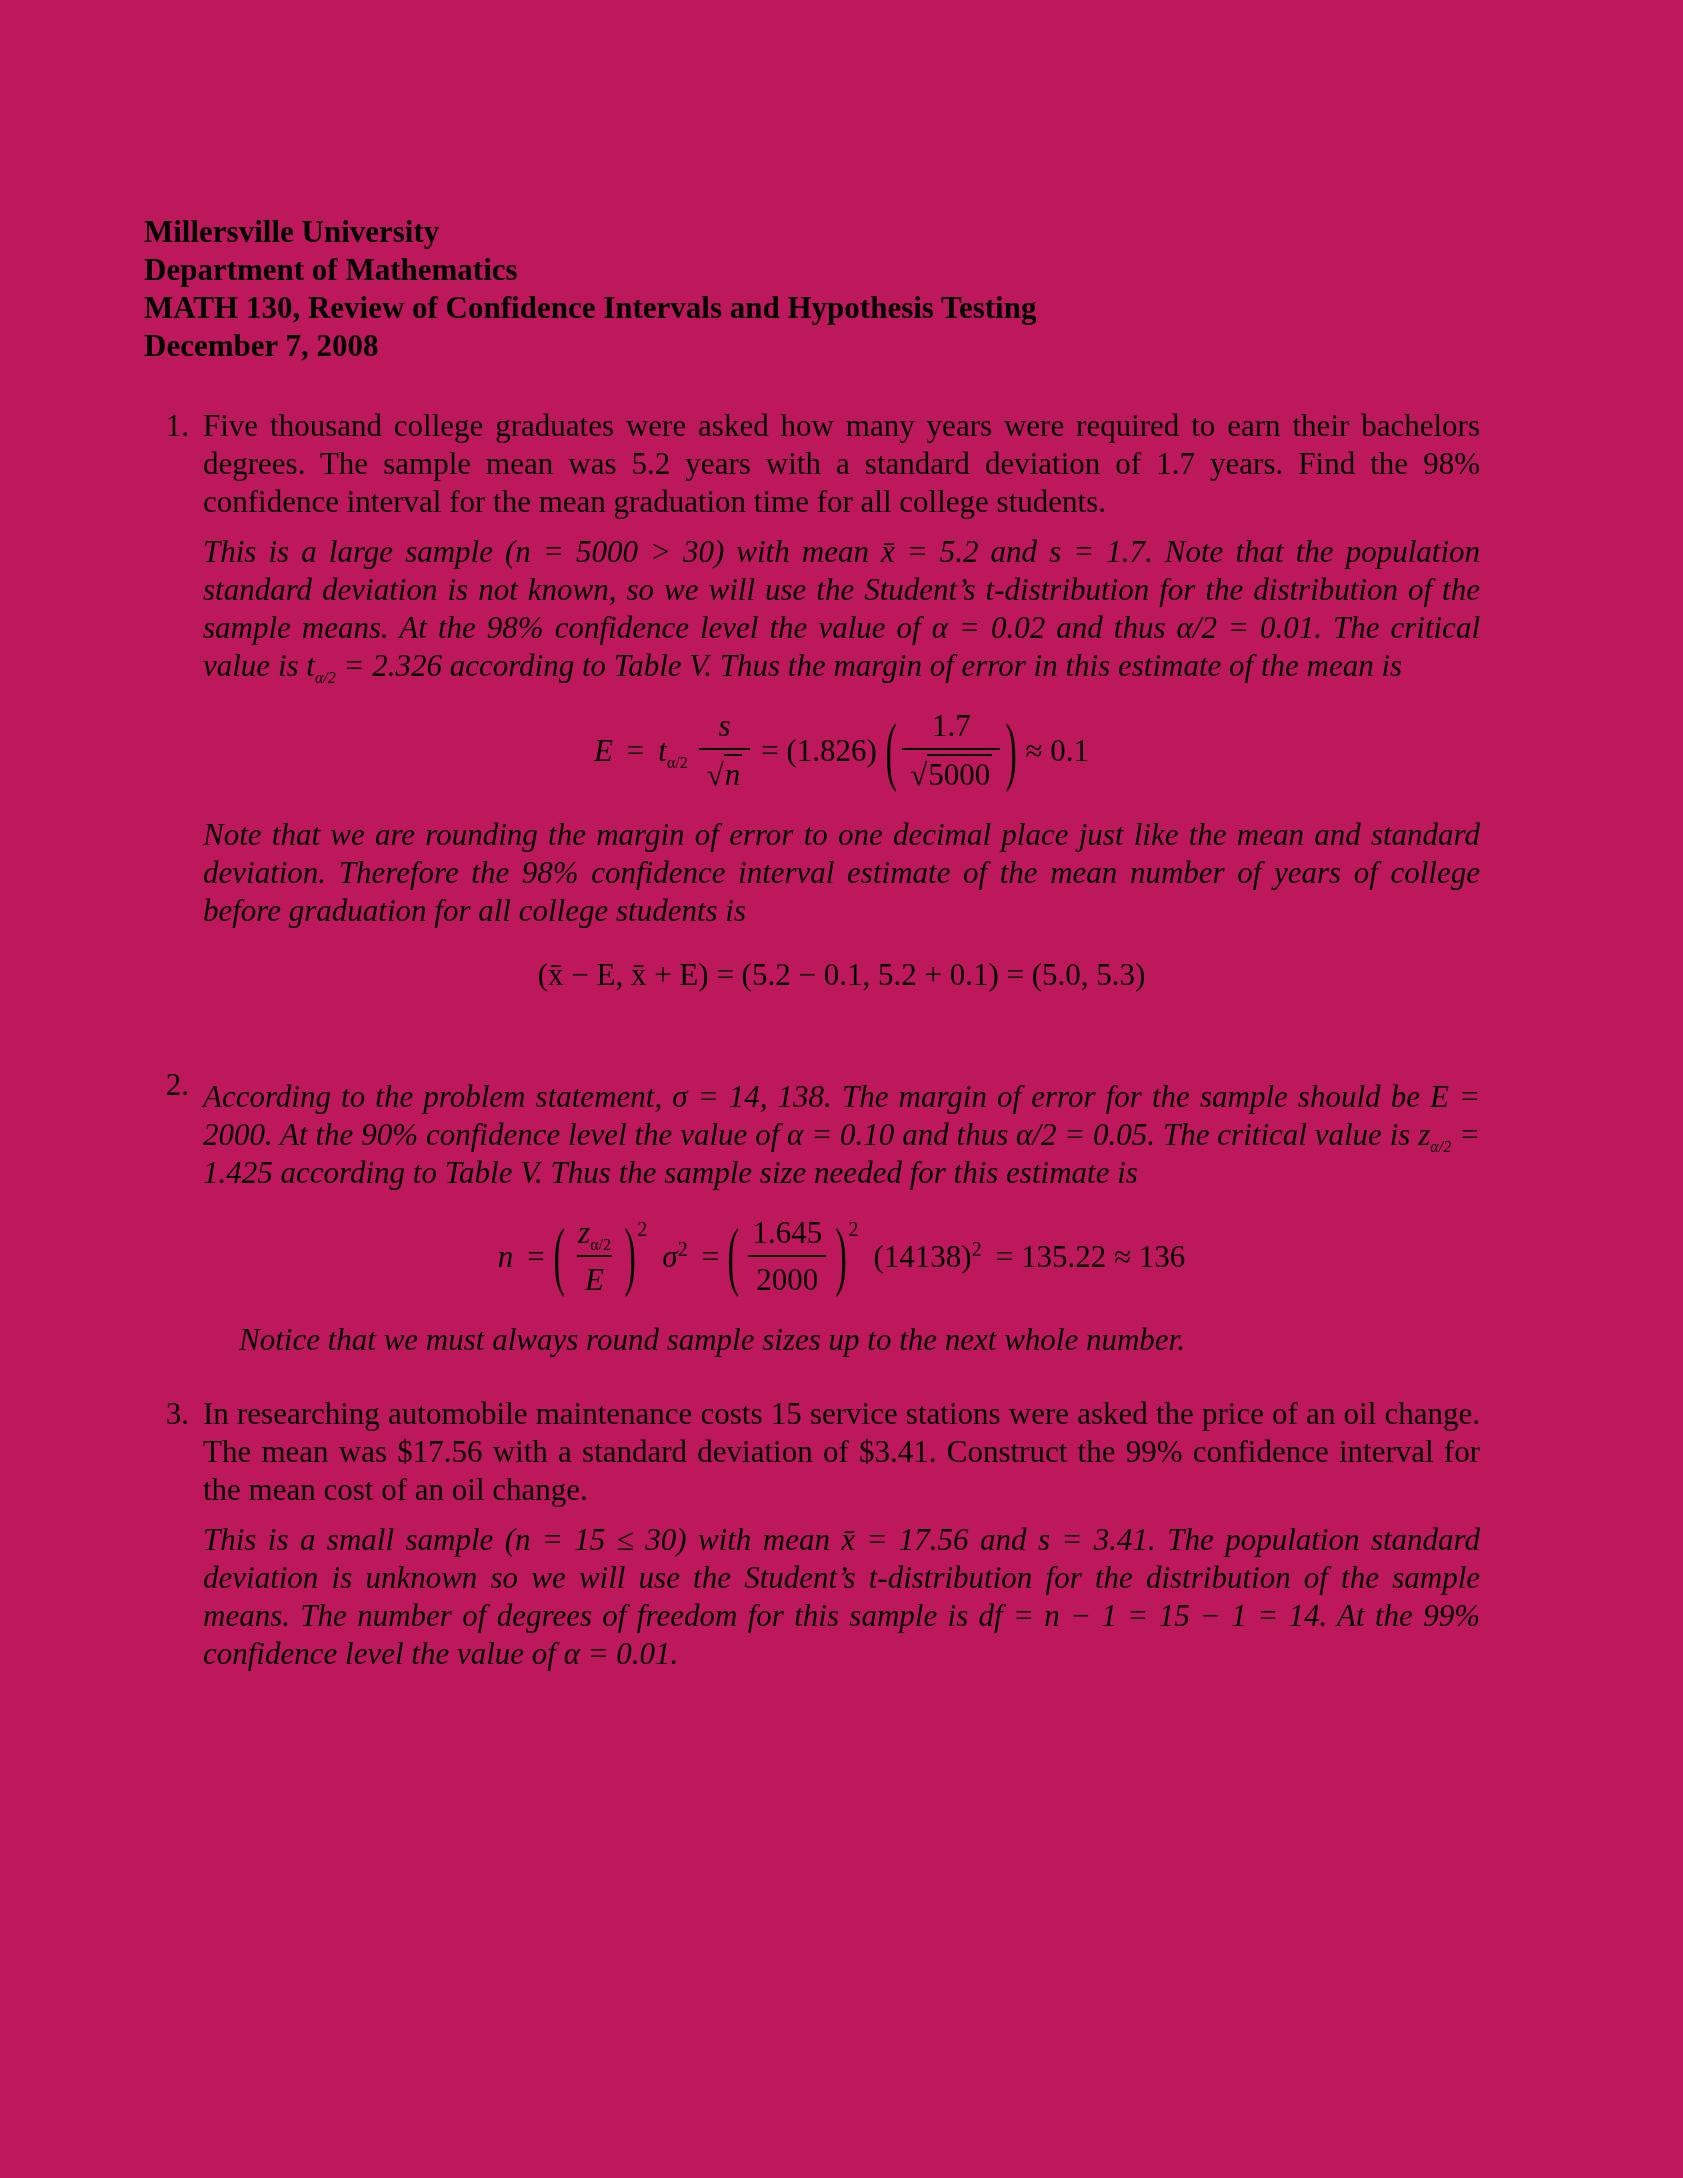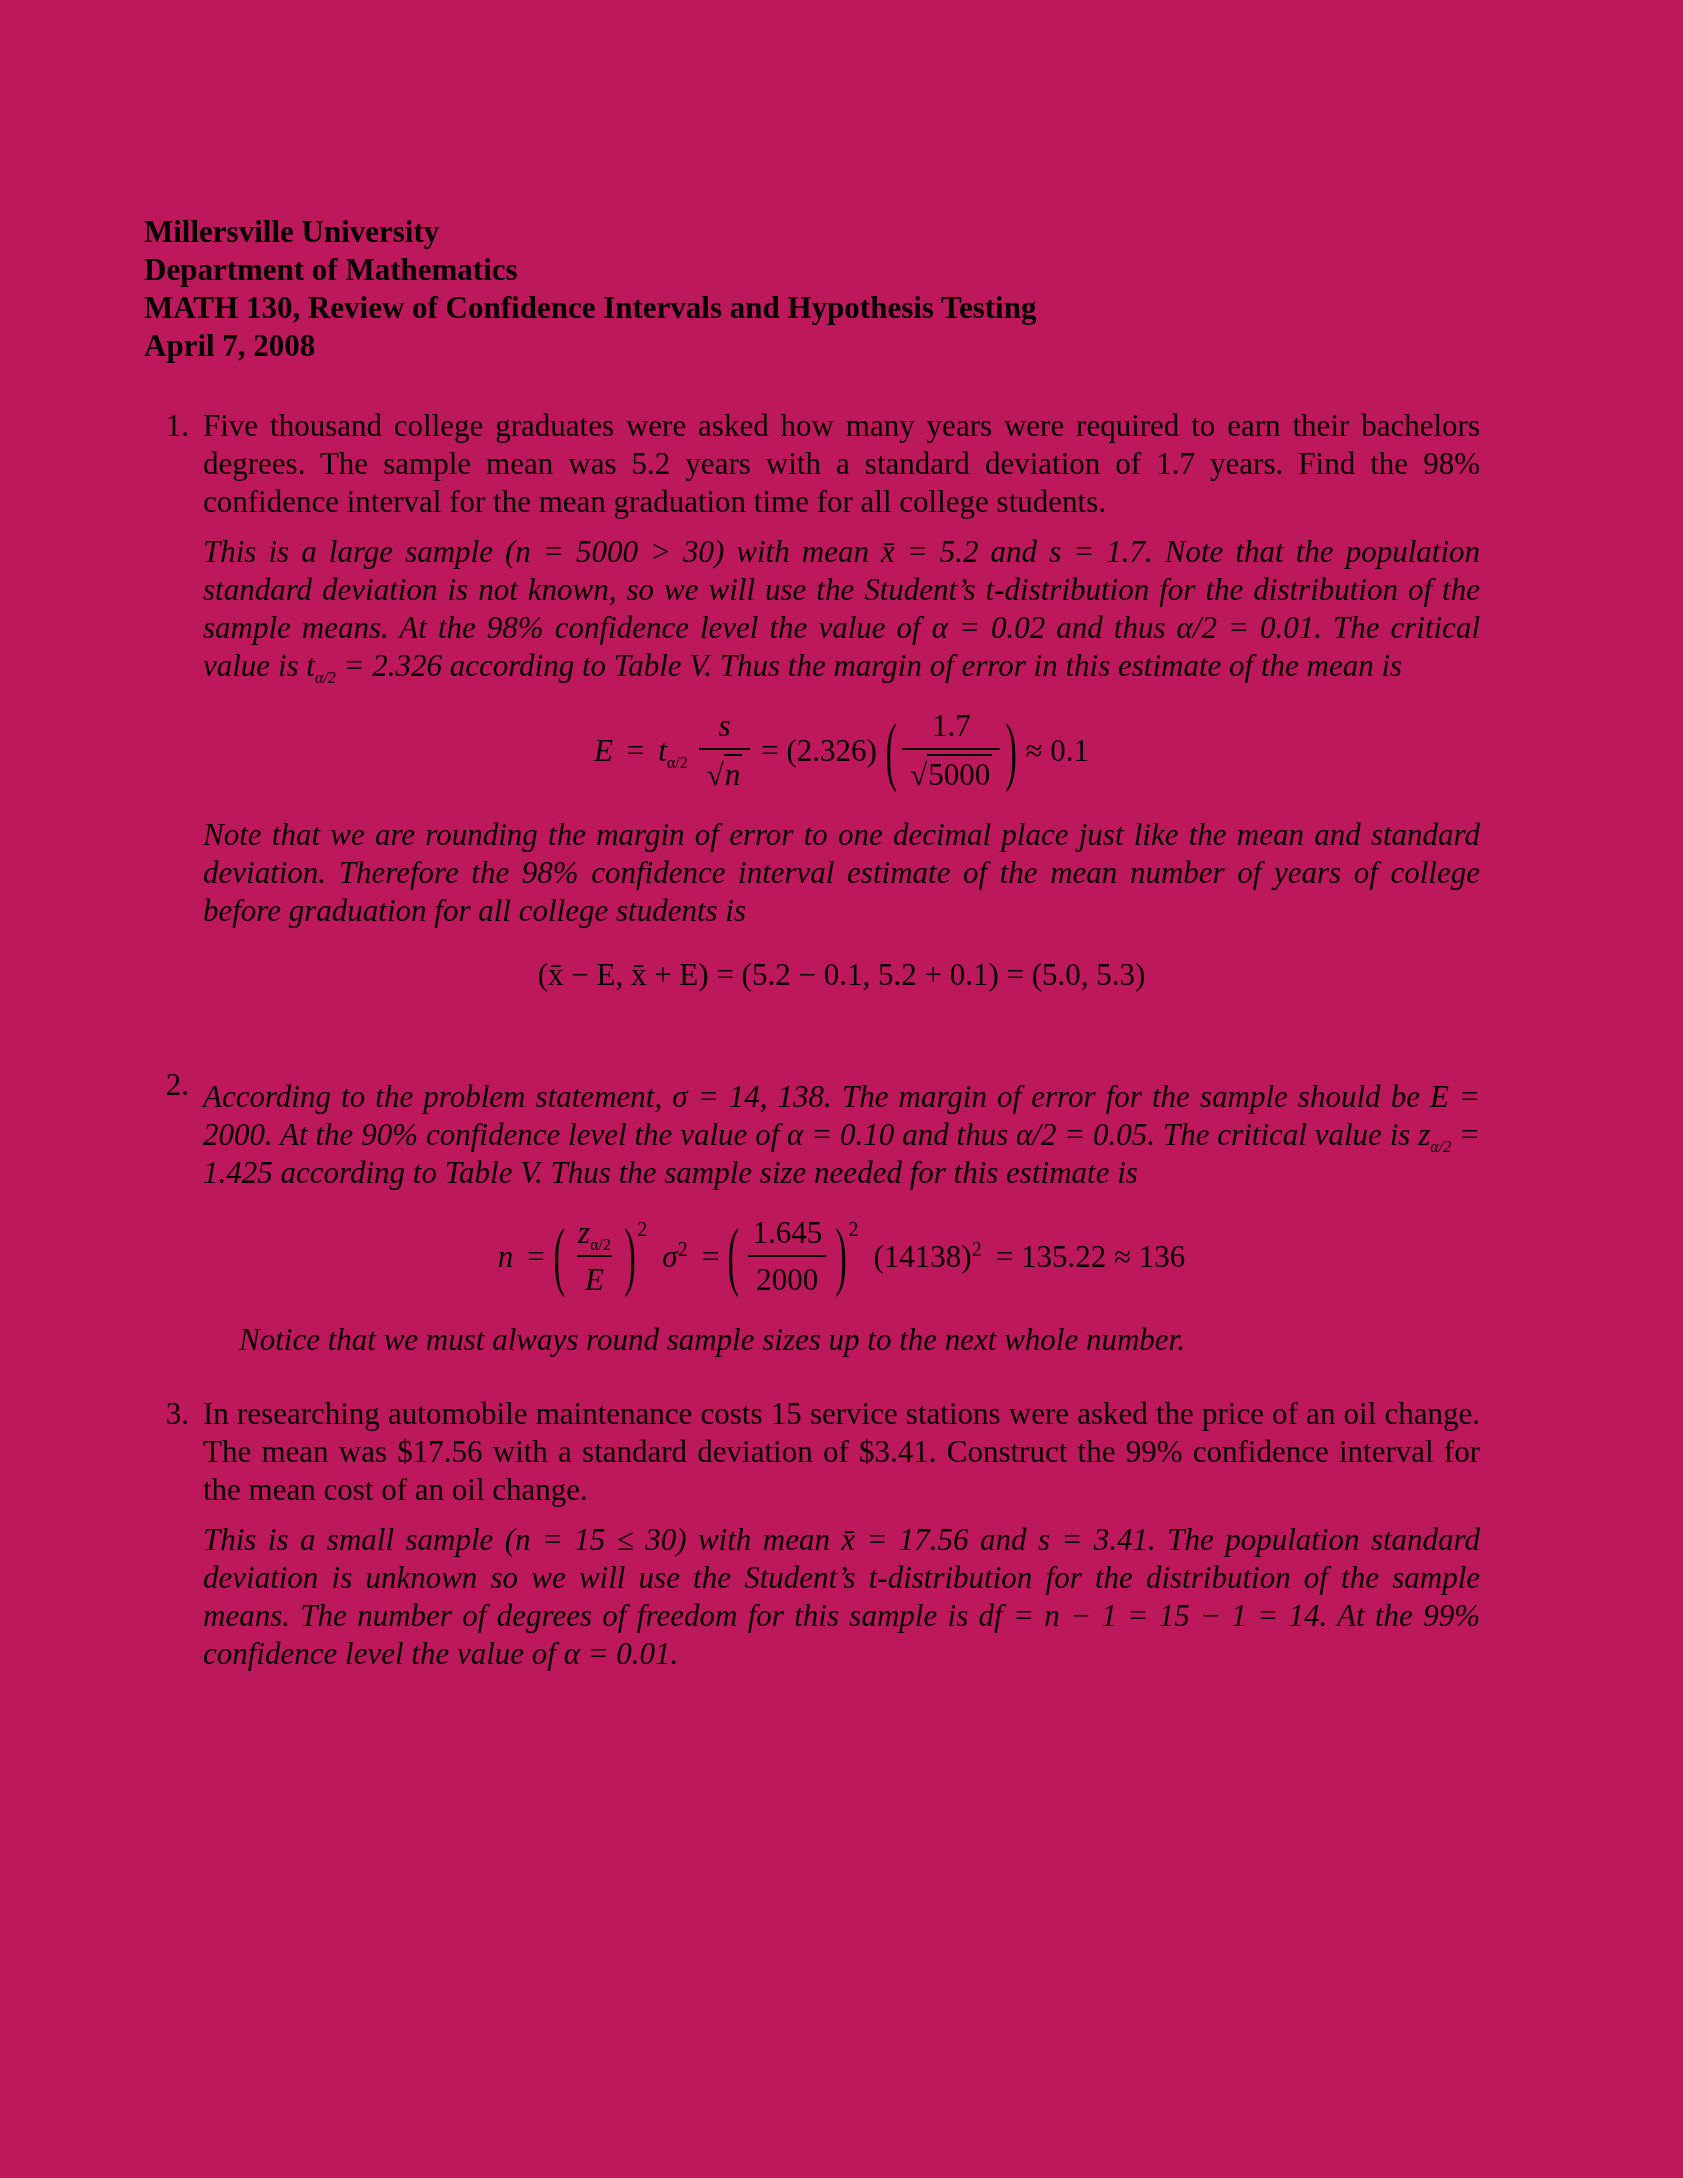--- a/index.html
+++ b/index.html
@@ -43,41 +43,41 @@
 </style>
 </head>
 <body>
 
 <div class="page">
 
   <div class="hdr">
     <div>Millersville University</div>
     <div>Department of Mathematics</div>
     <div>MATH 130, Review of Confidence Intervals and Hypothesis Testing</div>
-    <div>April 7, 2008</div>
+    <div>December 7, 2008</div>
   </div>
 
   <div class="problems">
 
     <div class="problem">
       <div class="pnum">1.</div>
       <div class="pbody">
         <div class="statement">Five thousand college graduates were asked how many years were required to earn their bachelors degrees. The sample mean was 5.2 years with a standard deviation of 1.7 years. Find the 98% confidence interval for the mean graduation time for all college students.</div>
 
         <div class="solution"><span>This is a large sample (n = 5000 &gt; 30) with mean x̄ = 5.2 and s = 1.7. Note that the population standard deviation is not known, so we will use the Student’s t-distribution for the distribution of the sample means. At the 98% confidence level the value of α = 0.02 and thus α/2 = 0.01. The critical value is t</span><sub>α/2</sub><span> = 2.326 according to Table V. Thus the margin of error in this estimate of the mean is</span></div>
 
         <div class="formula">
           <span class="tok it">E</span>
           <span class="tok">=</span>
           <span class="tok"><span class="it">t</span><sub>α/2</sub></span>
           <span class="frac">
             <span class="num it">s</span>
             <span class="den"><span class="rsign">√</span><span class="radicand it">n</span></span>
           </span>
-          <span class="tok">= (2.326)</span>
+          <span class="tok">= (1.826)</span>
           <span class="bigp tall">(</span>
           <span class="frac">
             <span class="num">1.7</span>
             <span class="den"><span class="rsign">√</span><span class="radicand">5000</span></span>
           </span>
           <span class="bigp tall">)</span>
           <span class="tok">≈ 0.1</span>
         </div>
 
         <div class="solution">Note that we are rounding the margin of error to one decimal place just like the mean and standard deviation. Therefore the 98% confidence interval estimate of the mean number of years of college before graduation for all college students is</div>

